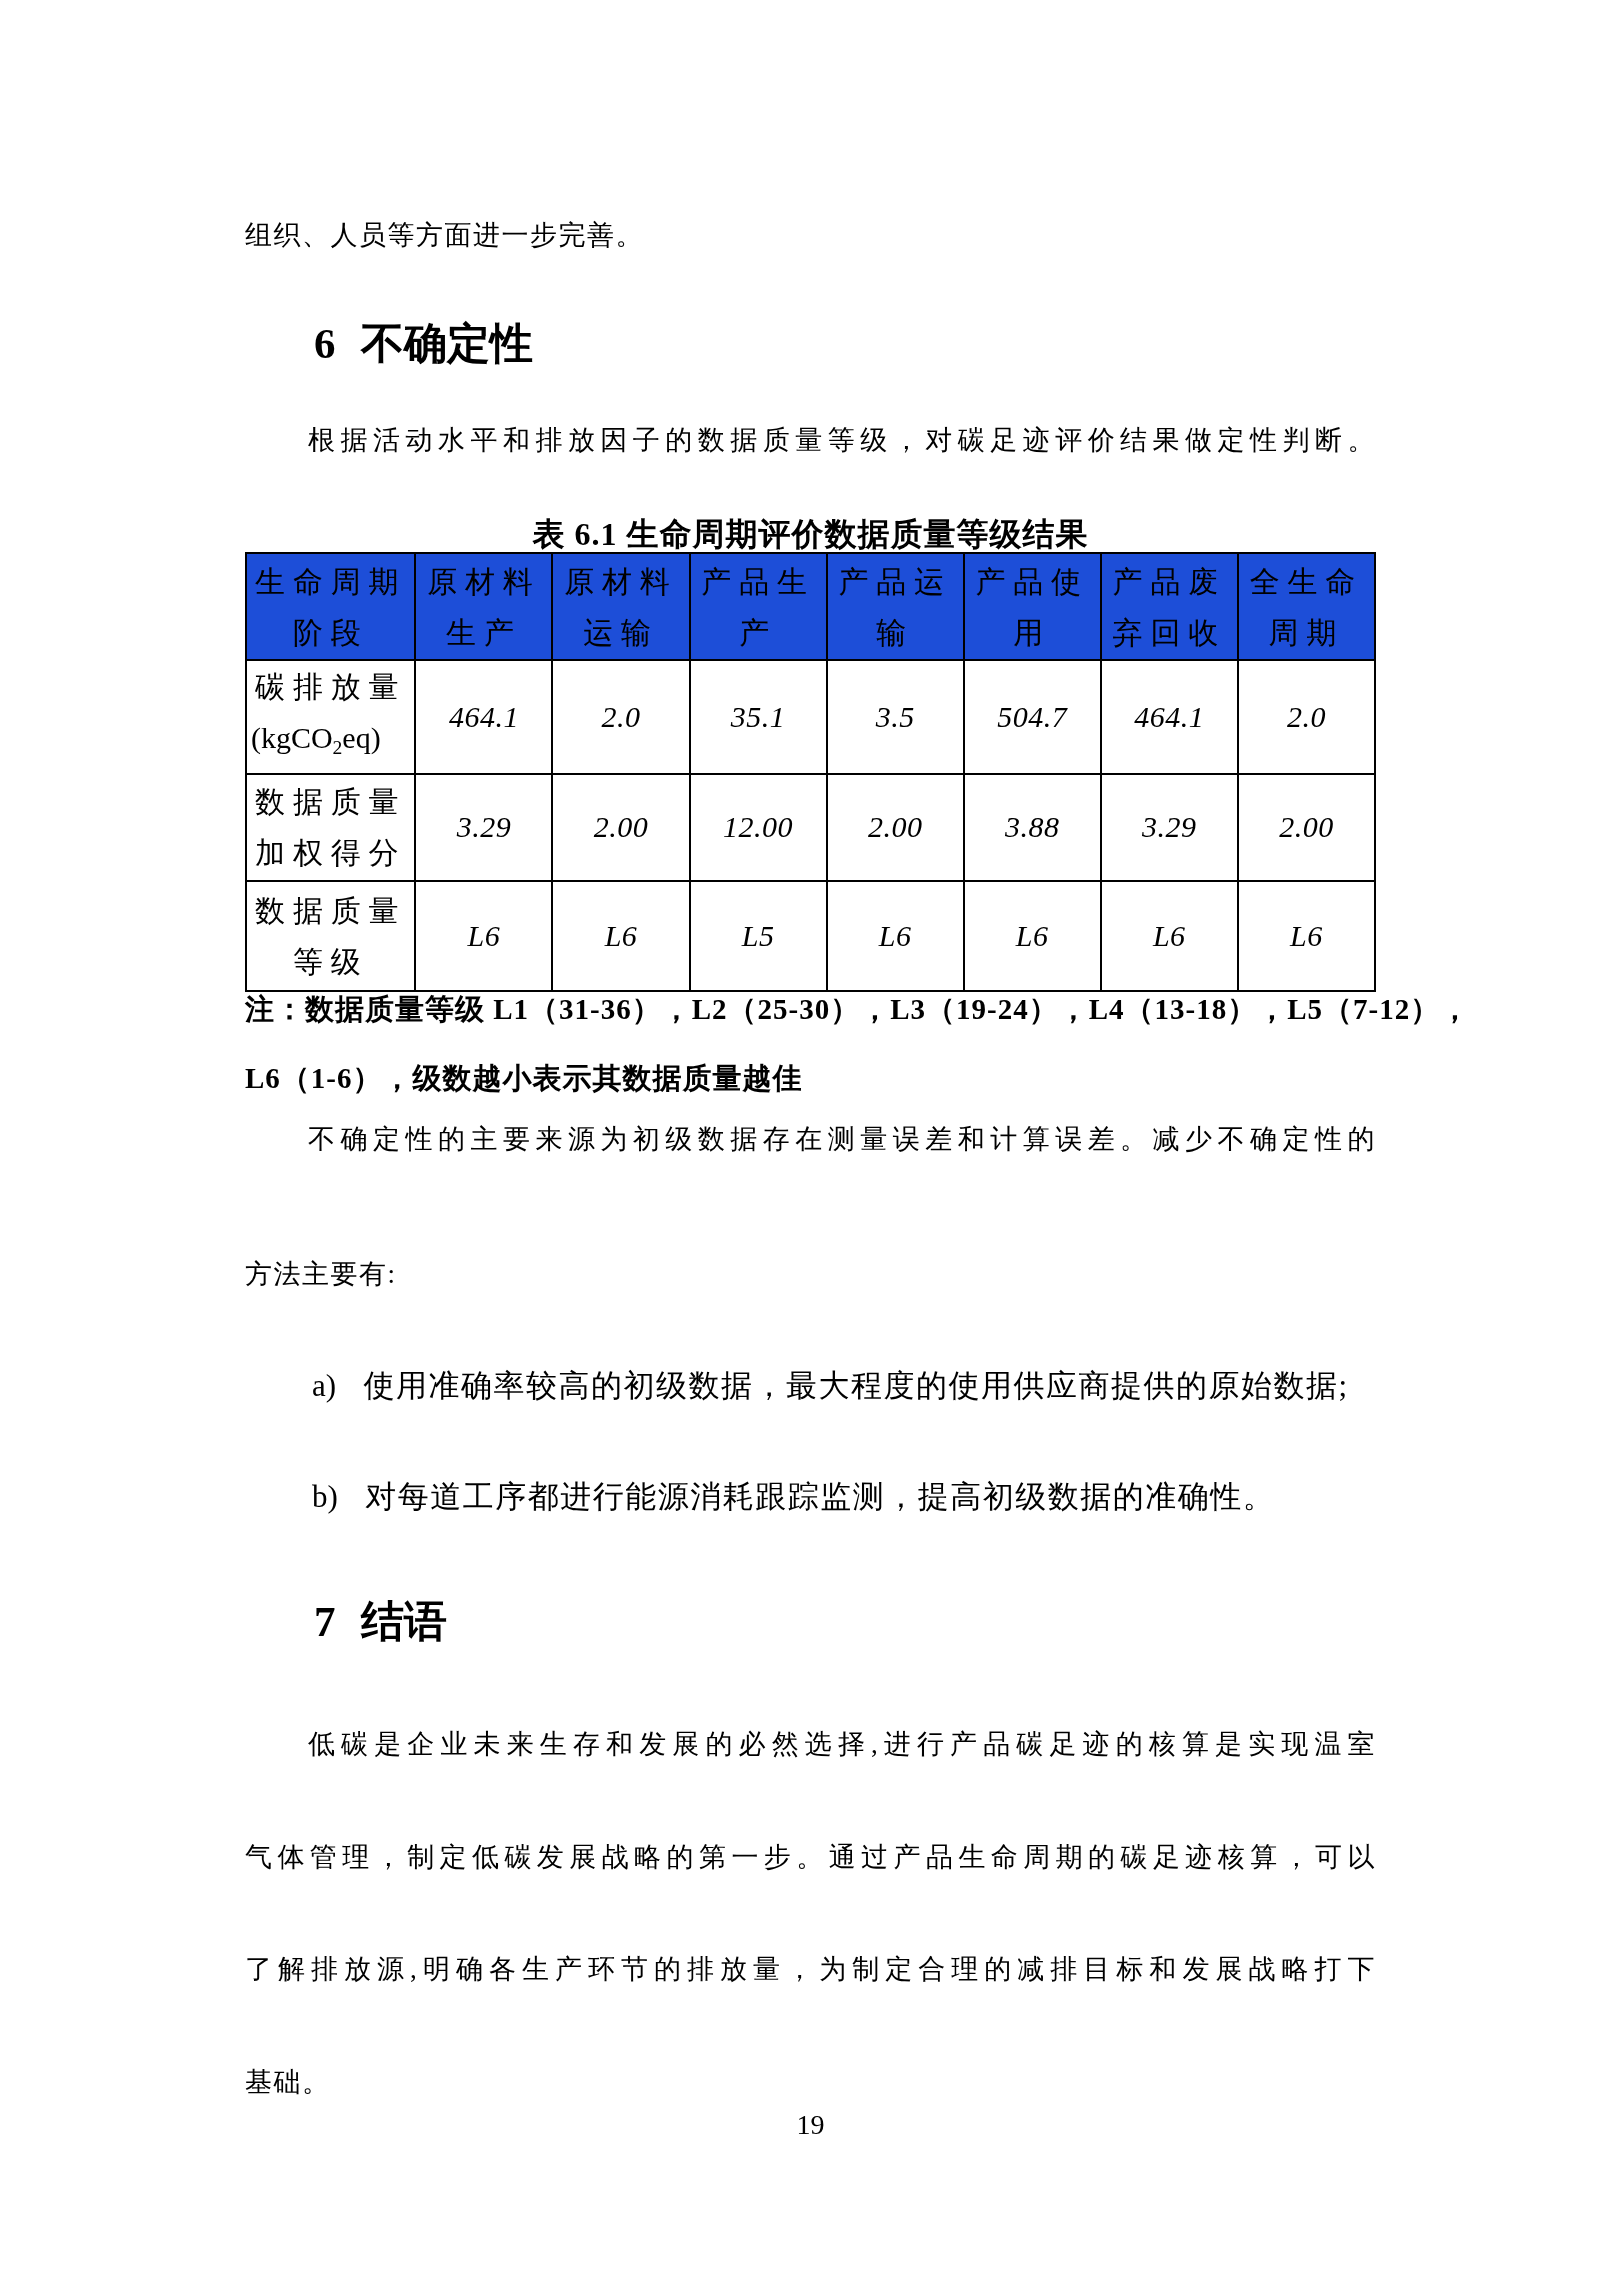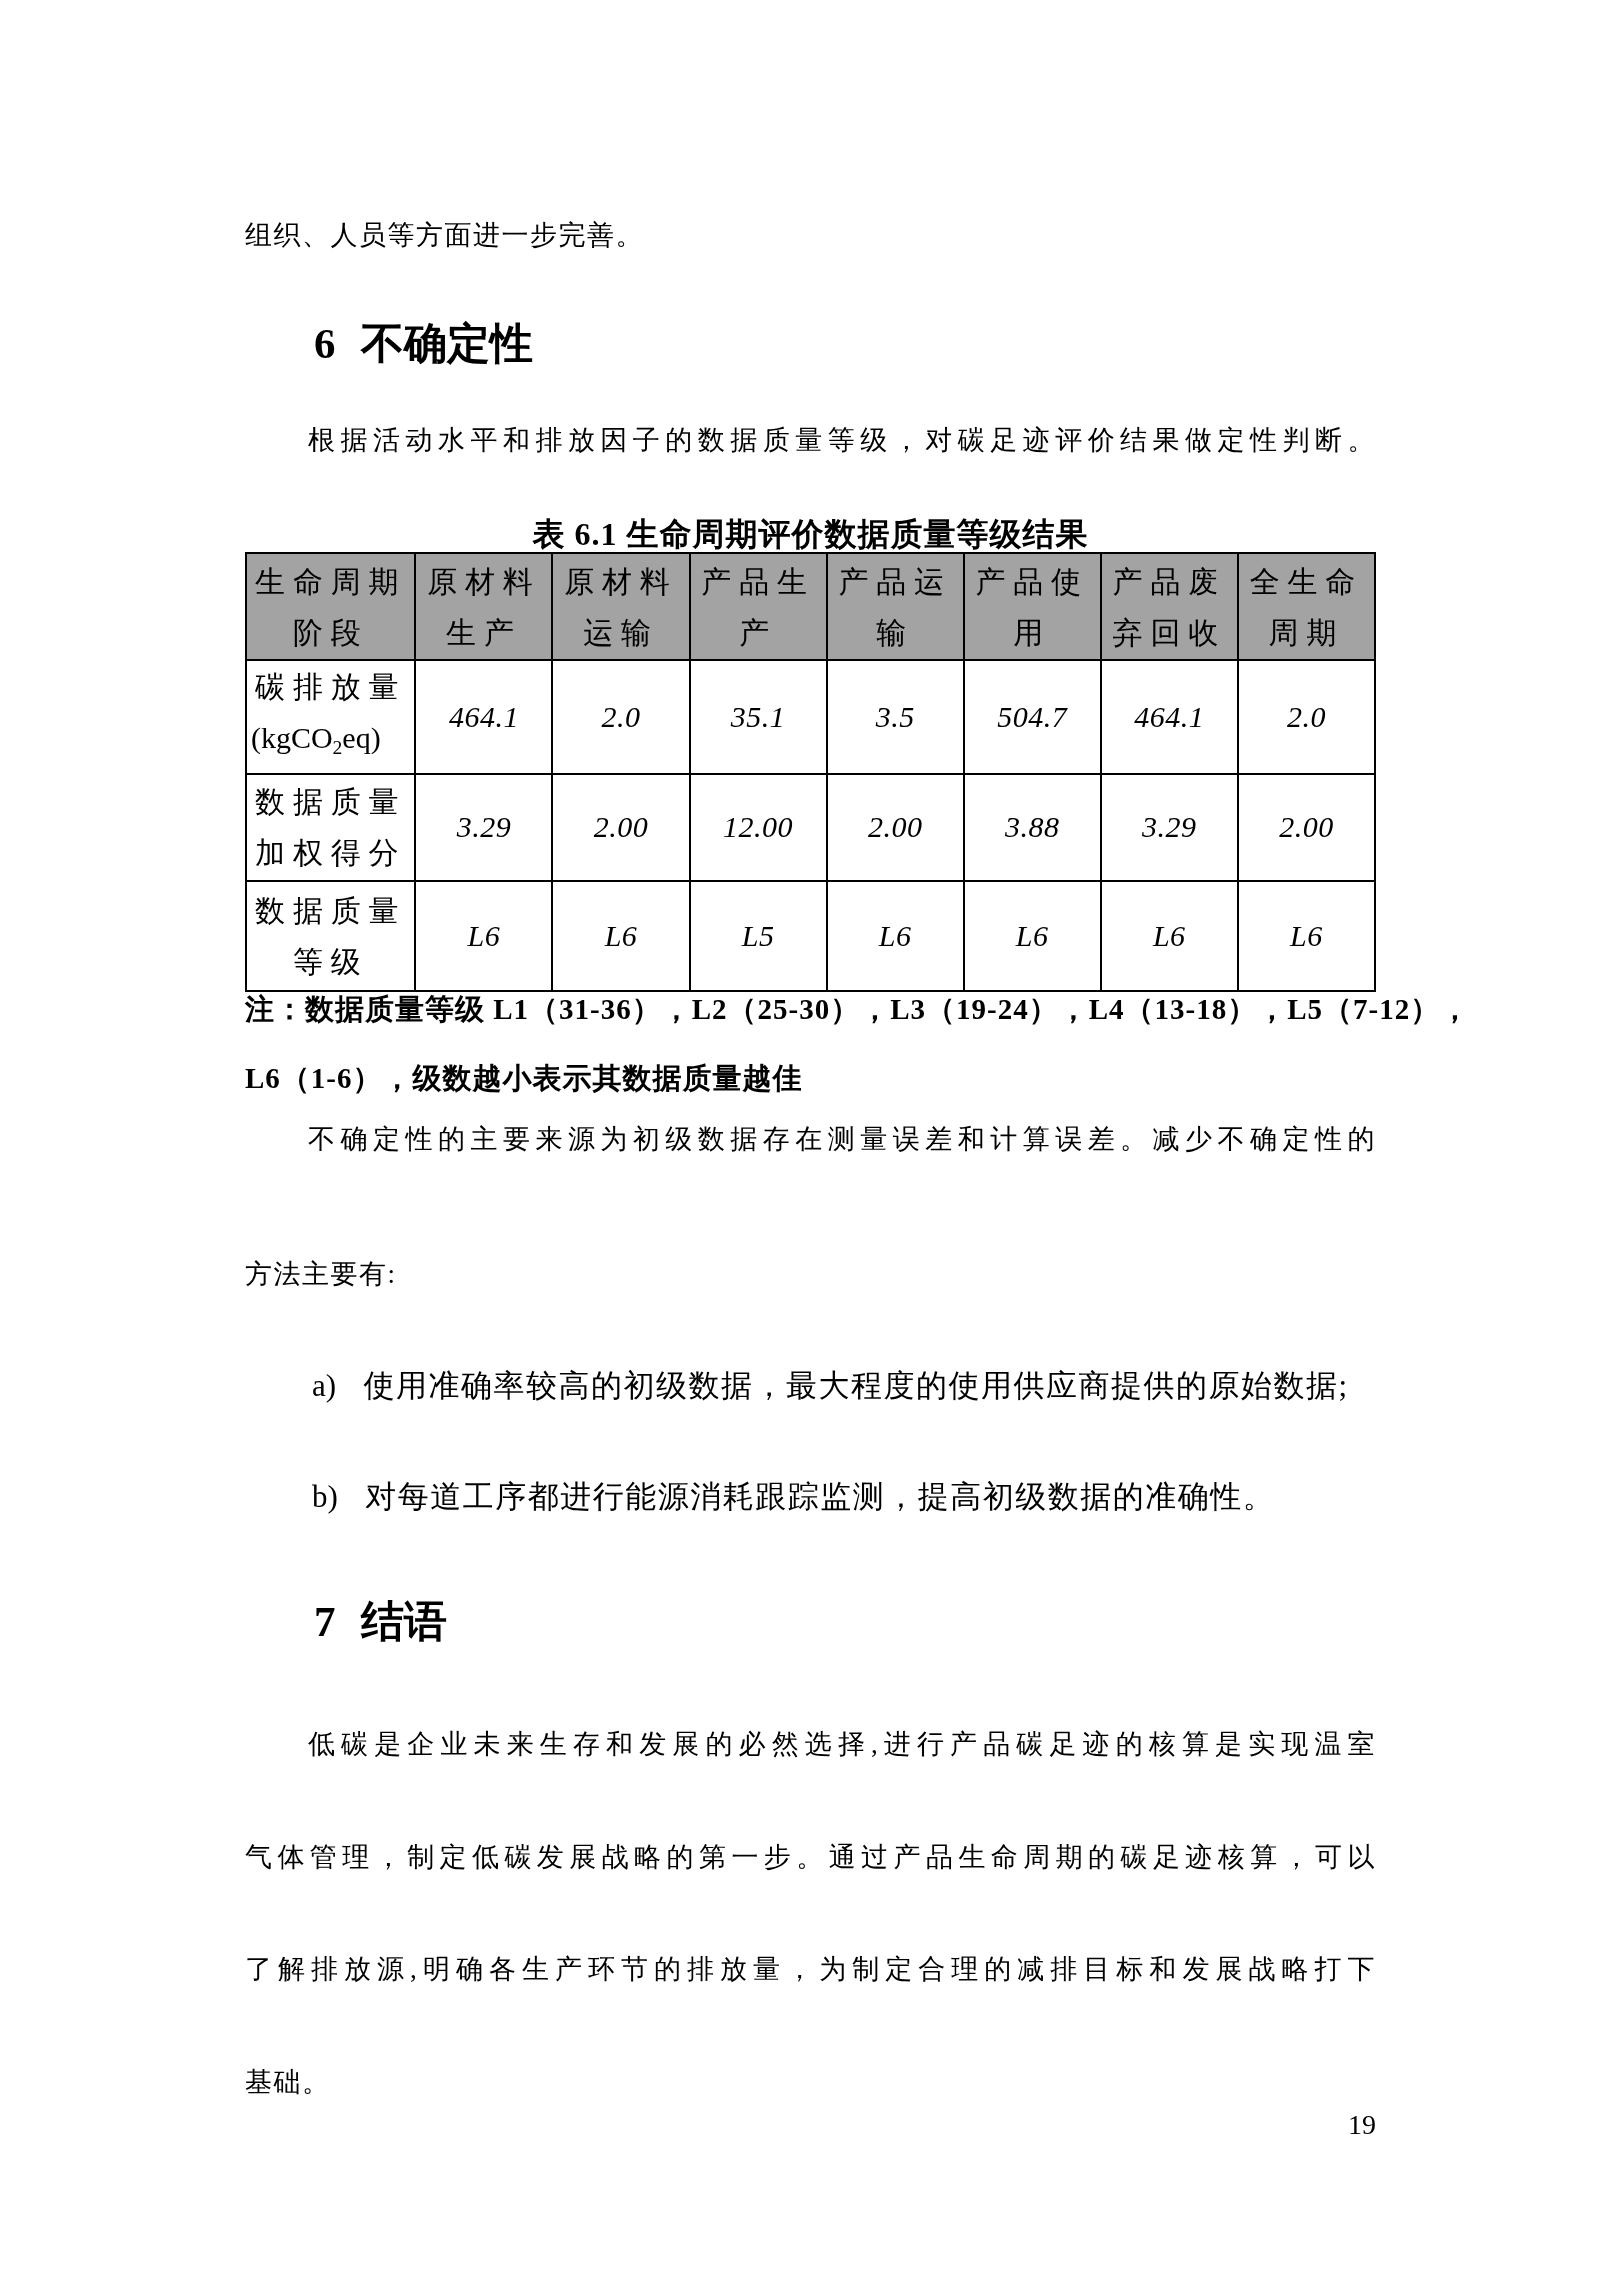--- a/index.html
+++ b/index.html
@@ -54,37 +54,37 @@
     border-left:2px solid #000;
     border-right:2px solid #000;
     border-top:2.9px solid #000;
     border-bottom:2.9px solid #000;
     vertical-align:middle;
     padding:0 3.9px;
     font-size:30px;
     text-align:center;
     overflow:hidden;
   }
-  td.hd { background:#a3a3a3; }
+  td.hd { background:#1d4ed8; }
   .cell-line { display:block; line-height:51px; letter-spacing:7.8px; white-space:nowrap; text-align:center; }
   .cell-line.no-ls { letter-spacing:0; text-align:left; }
   .val { font-size:31px; letter-spacing:0.5px;font-style:italic; }
   sub.co2 { font-size:19.6px; vertical-align:-5.9px; }
   .note-line {
     font-weight:bold;
     font-size:29px;
     letter-spacing:1px;
     line-height:39px;
     white-space:nowrap;
   }
   .list-item { display:flex; }
   .li-marker { flex:0 0 auto; font-size:31px; line-height:39px; }
   .li-text { margin-left:27.4px; font-size:31px; letter-spacing:1.5px; line-height:39px; white-space:nowrap; }
   .page-num {
-    text-align:right;
+    text-align:center;
     font-size:28px;
     width:1131px;
   }
 </style>
 </head>
 <body>
 
 <div class="page">
 
   <div class="abs body-line" style="top:216px;">组织、人员等方面进一步完善。</div>

